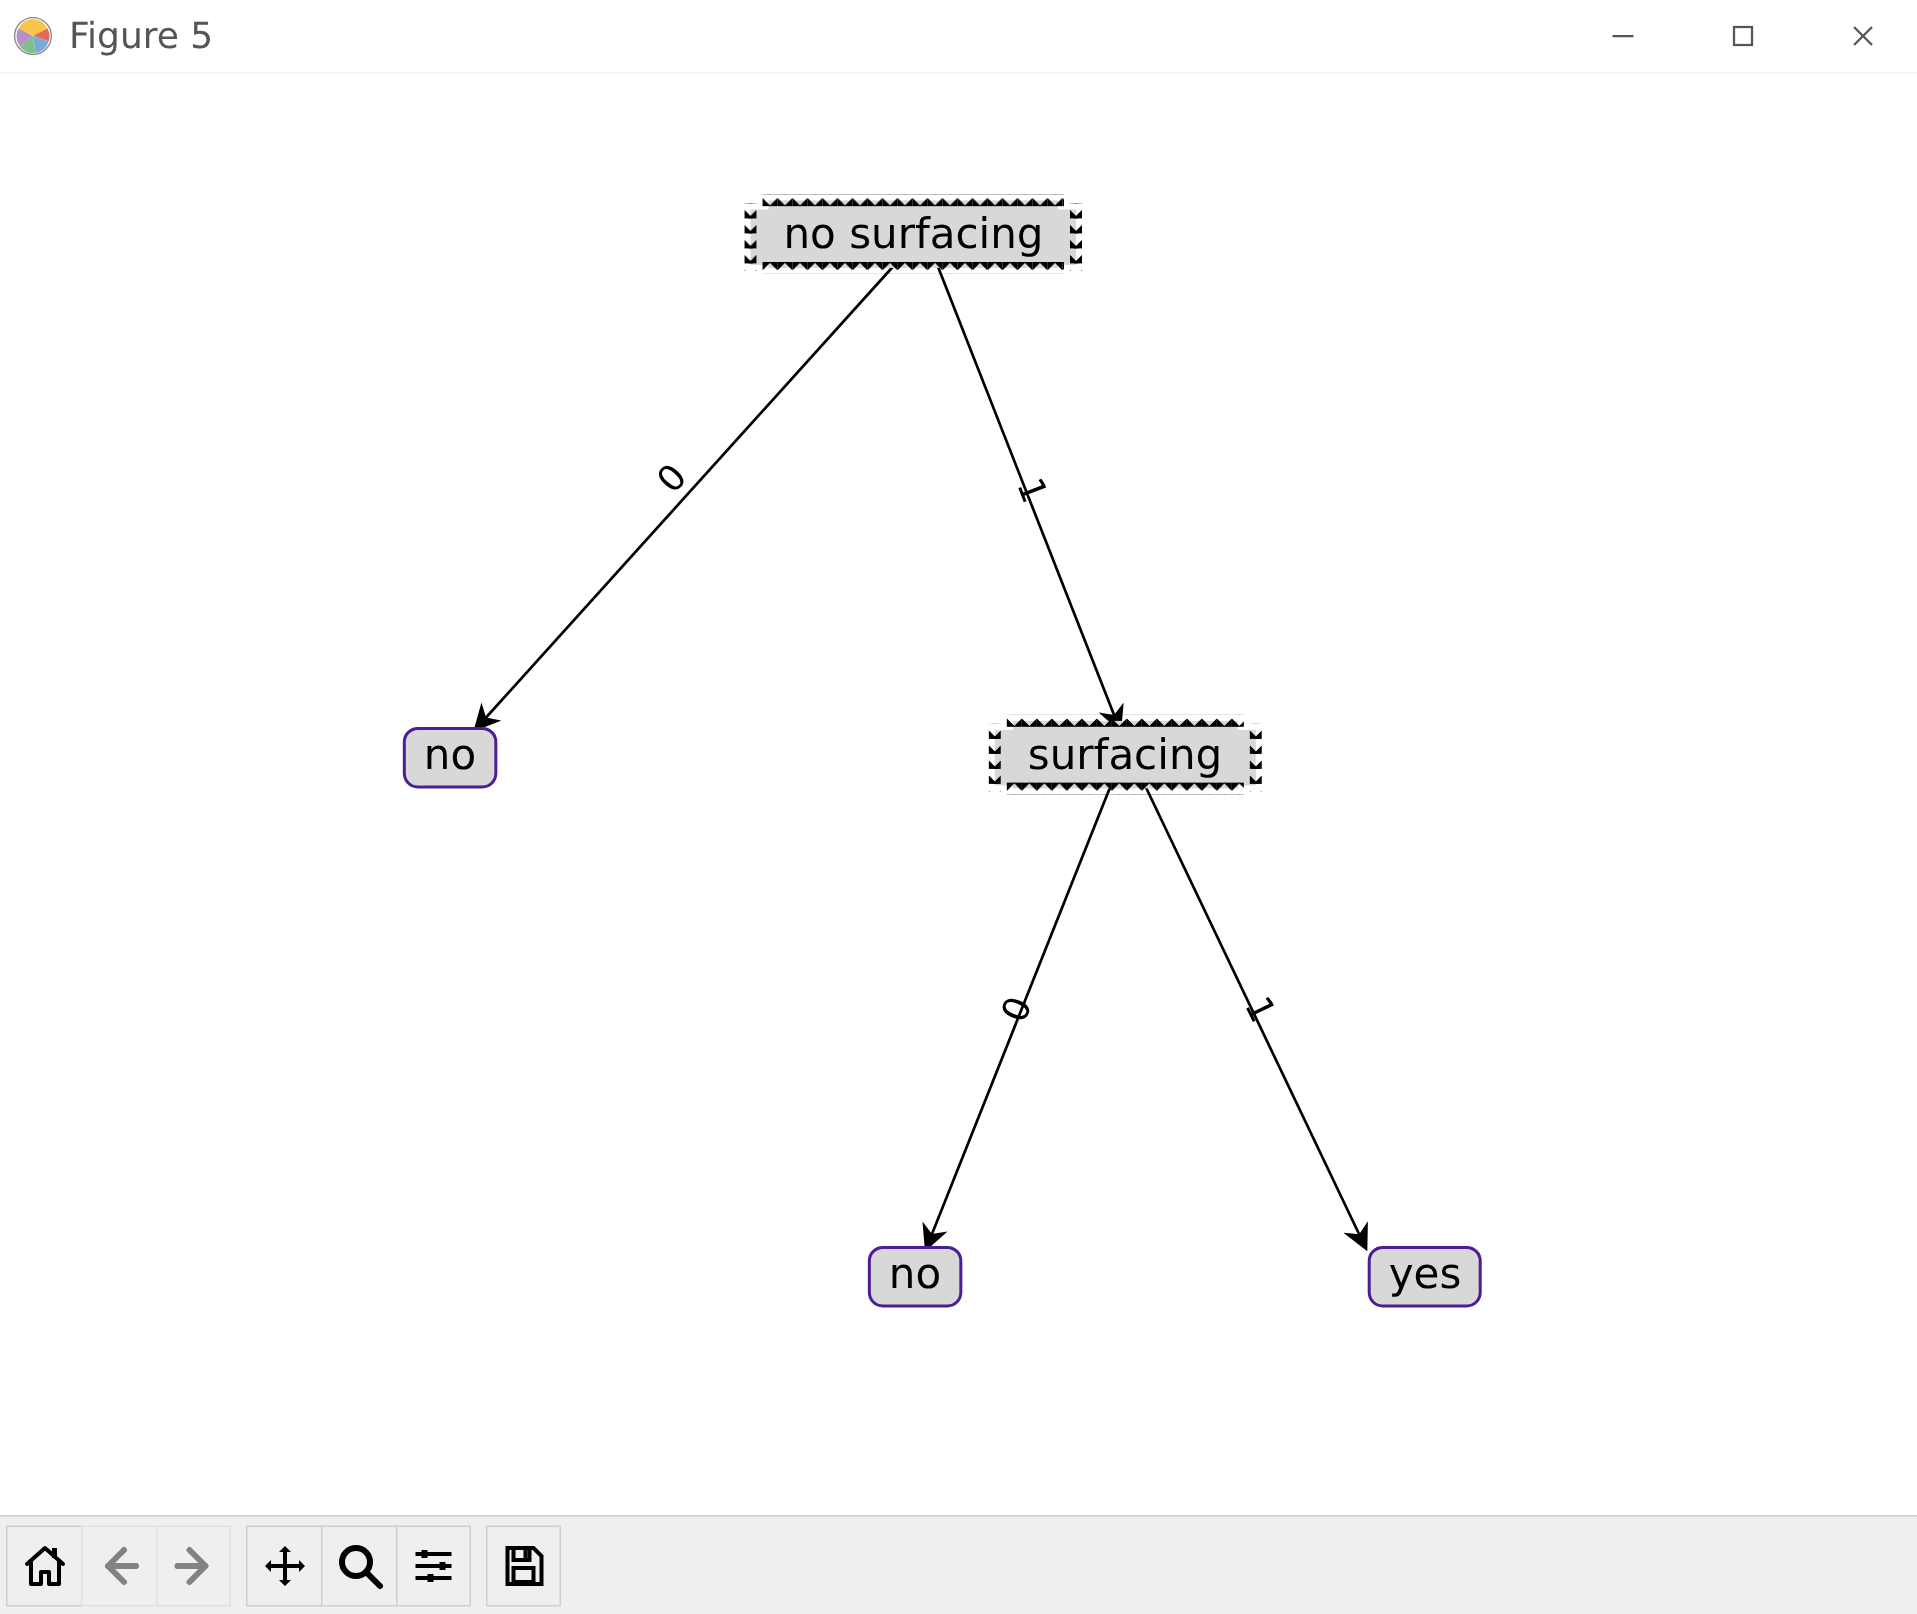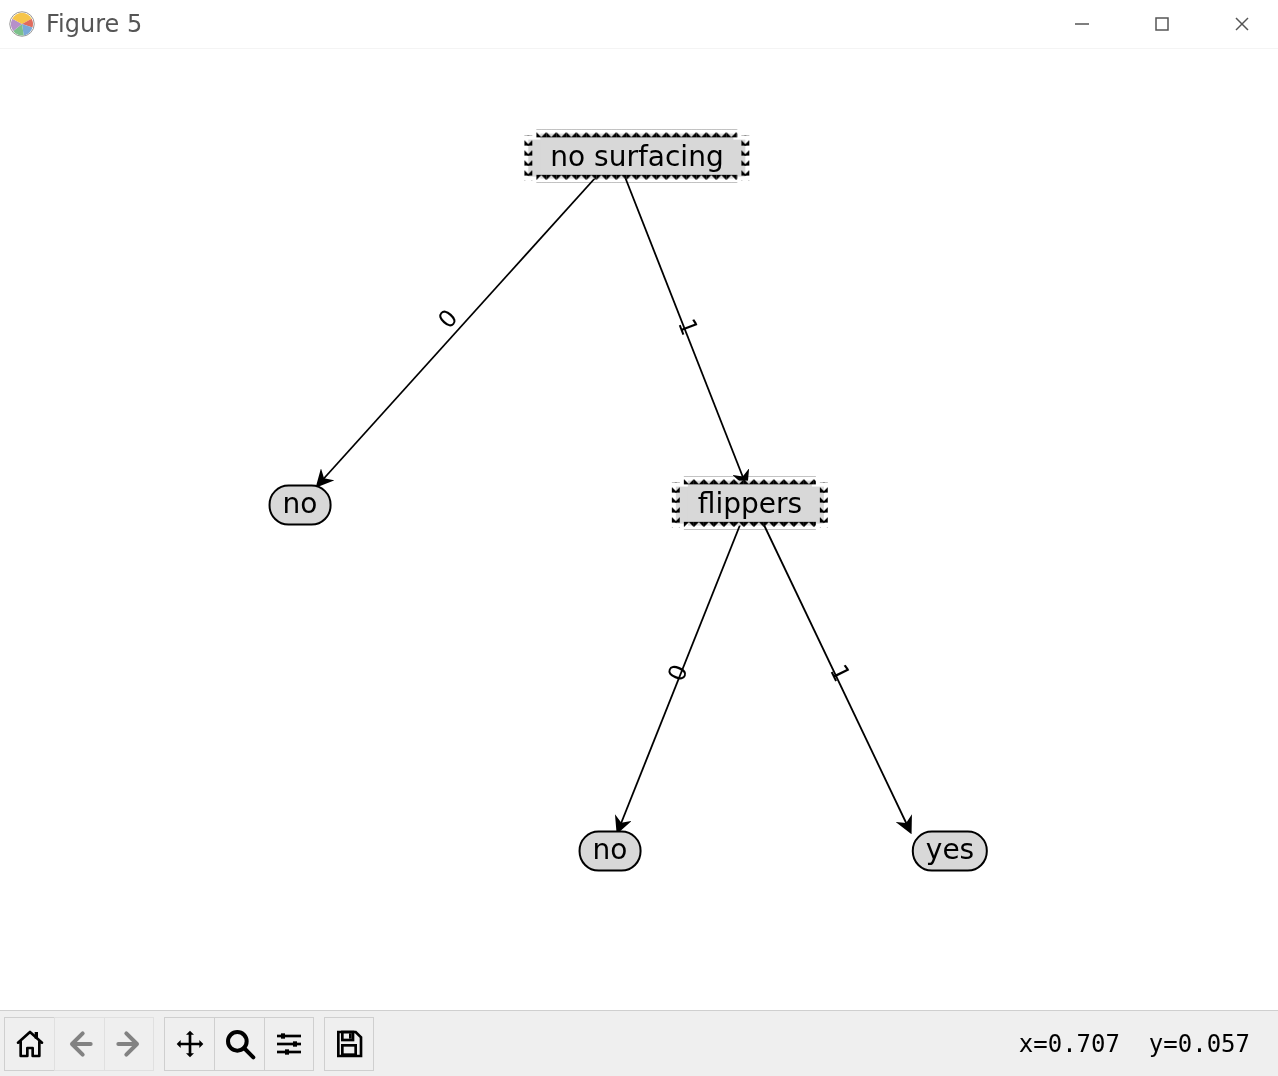--- a/index.html
+++ b/index.html
@@ -57,22 +57,22 @@
     background: #d8d8d8;
     color: #000;
     font-size: 28px;
     line-height: 1.1;
     padding: 2px 12px 4px 12px;
     box-sizing: border-box;
     transform: translate(-50%, -50%);
     white-space: nowrap;
   }
   .leaf-node {
-    border: 2px solid #000000;
-    border-radius: 20px;
+    border: 2px solid #4c1d95;
+    border-radius: 10px;
   }
   
   .decision-node {
     border: none;
     position: absolute;
   }
   .decision-node .zz-wrap {
     position: relative;
     padding: 6px 10px;
     background: #d8d8d8;
@@ -207,33 +207,33 @@
 
     <line x1="596" y1="128" x2="318" y2="436" stroke="#000" stroke-width="1.8" marker-end="url(#arrowhead)"></line>
 
     <line x1="625" y1="128" x2="746" y2="436" stroke="#000" stroke-width="1.8" marker-end="url(#arrowhead)"></line>
 
     <line x1="740" y1="476" x2="618" y2="782" stroke="#000" stroke-width="1.8" marker-end="url(#arrowhead)"></line>
 
     <line x1="764" y1="476" x2="910" y2="782" stroke="#000" stroke-width="1.8" marker-end="url(#arrowhead)"></line>
   </svg>
 
-  <div class="node decision-node" style="left:637px; top:109px;">
+  <div class="node decision-node" style="left:609px; top:109px;">
     <span class="zz-left"></span>
     <span class="zz-wrap"><span>no surfacing</span></span>
     <span class="zz-right"></span>
   </div>
 
   <div class="node leaf-node" style="left:300px; top:456px;">
     <span>no</span>
   </div>
 
   <div class="node decision-node" style="left:750px; top:456px;">
     <span class="zz-left"></span>
-    <span class="zz-wrap"><span>flippers</span></span>
+    <span class="zz-wrap"><span>surfacing</span></span>
     <span class="zz-right"></span>
   </div>
 
   <div class="node leaf-node" style="left:610px; top:802px;">
     <span>no</span>
   </div>
 
   <div class="node leaf-node" style="left:918px; top:802px;margin-left:32px;">
     <span>yes</span>
   </div>
@@ -293,14 +293,13 @@
       <svg viewBox="0 0 24 24">
         <path d="M4 3 H17 L21 7 V21 H4 Z" fill="none" stroke="#000" stroke-width="2"></path>
         <rect x="7" y="3" width="8" height="6" fill="none" stroke="#000" stroke-width="2"></rect>
         <rect x="12" y="4" width="2" height="4" fill="#000"></rect>
         <rect x="7" y="13" width="10" height="7" fill="none" stroke="#000" stroke-width="2"></rect>
       </svg>
     </div>
   </div>
 
   <span class="spacer"></span>
-  <span class="coord-readout">x=0.707  y=0.057</span>
 </div>
 
 </body></html>

